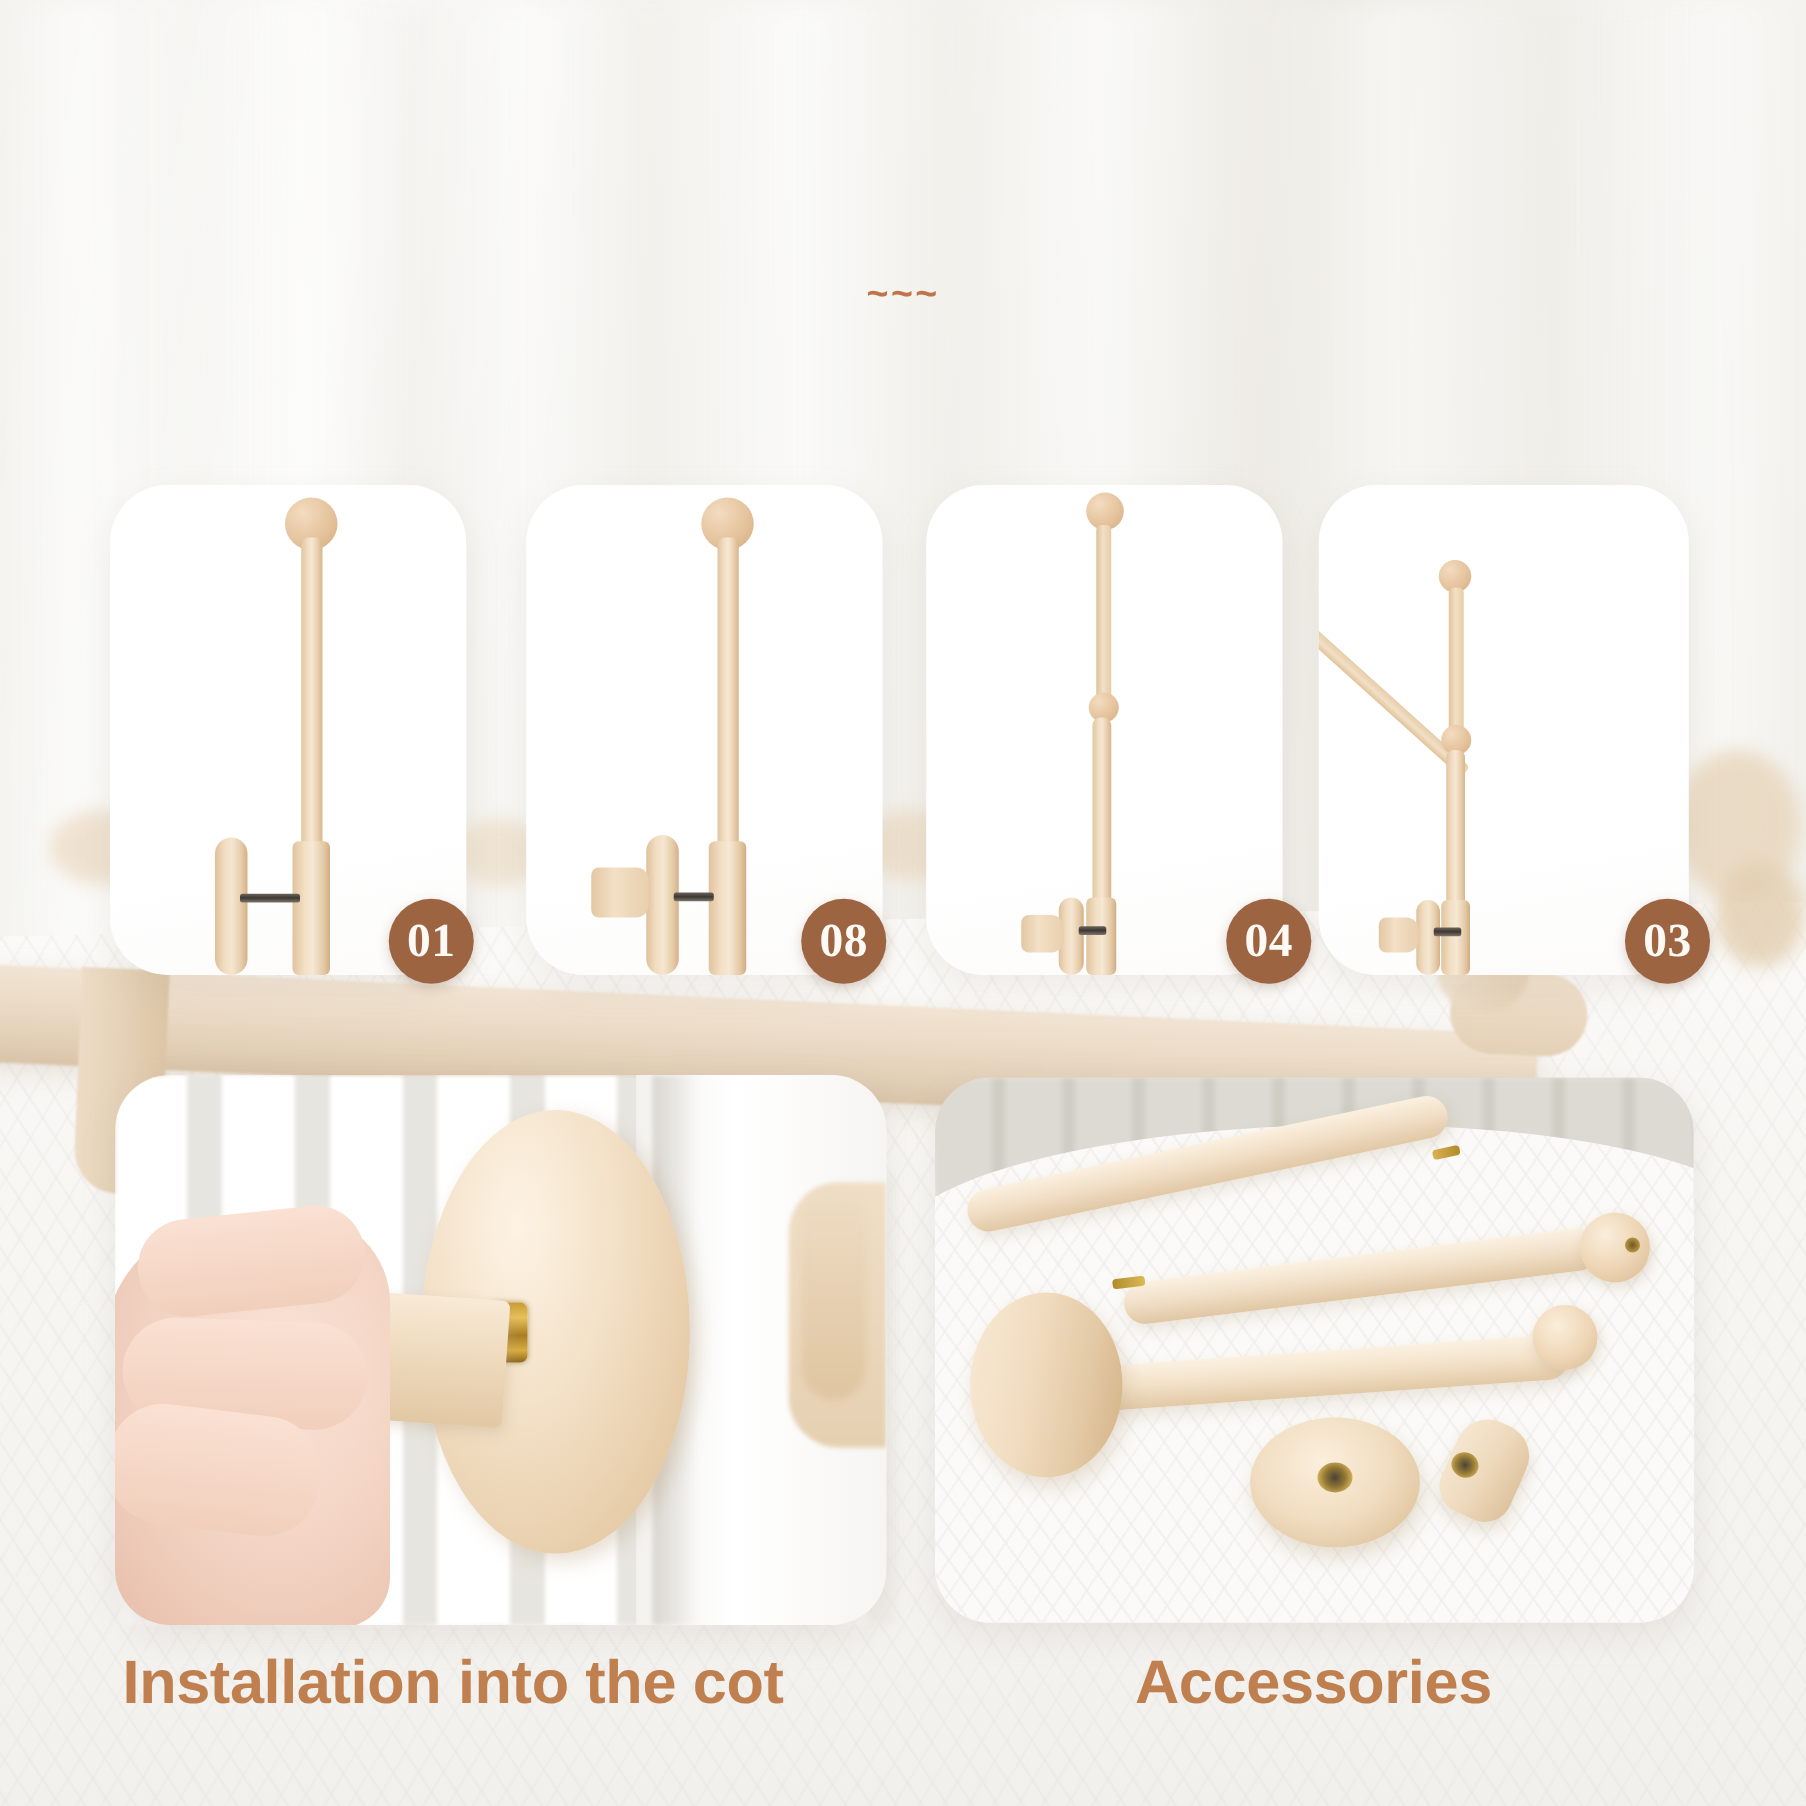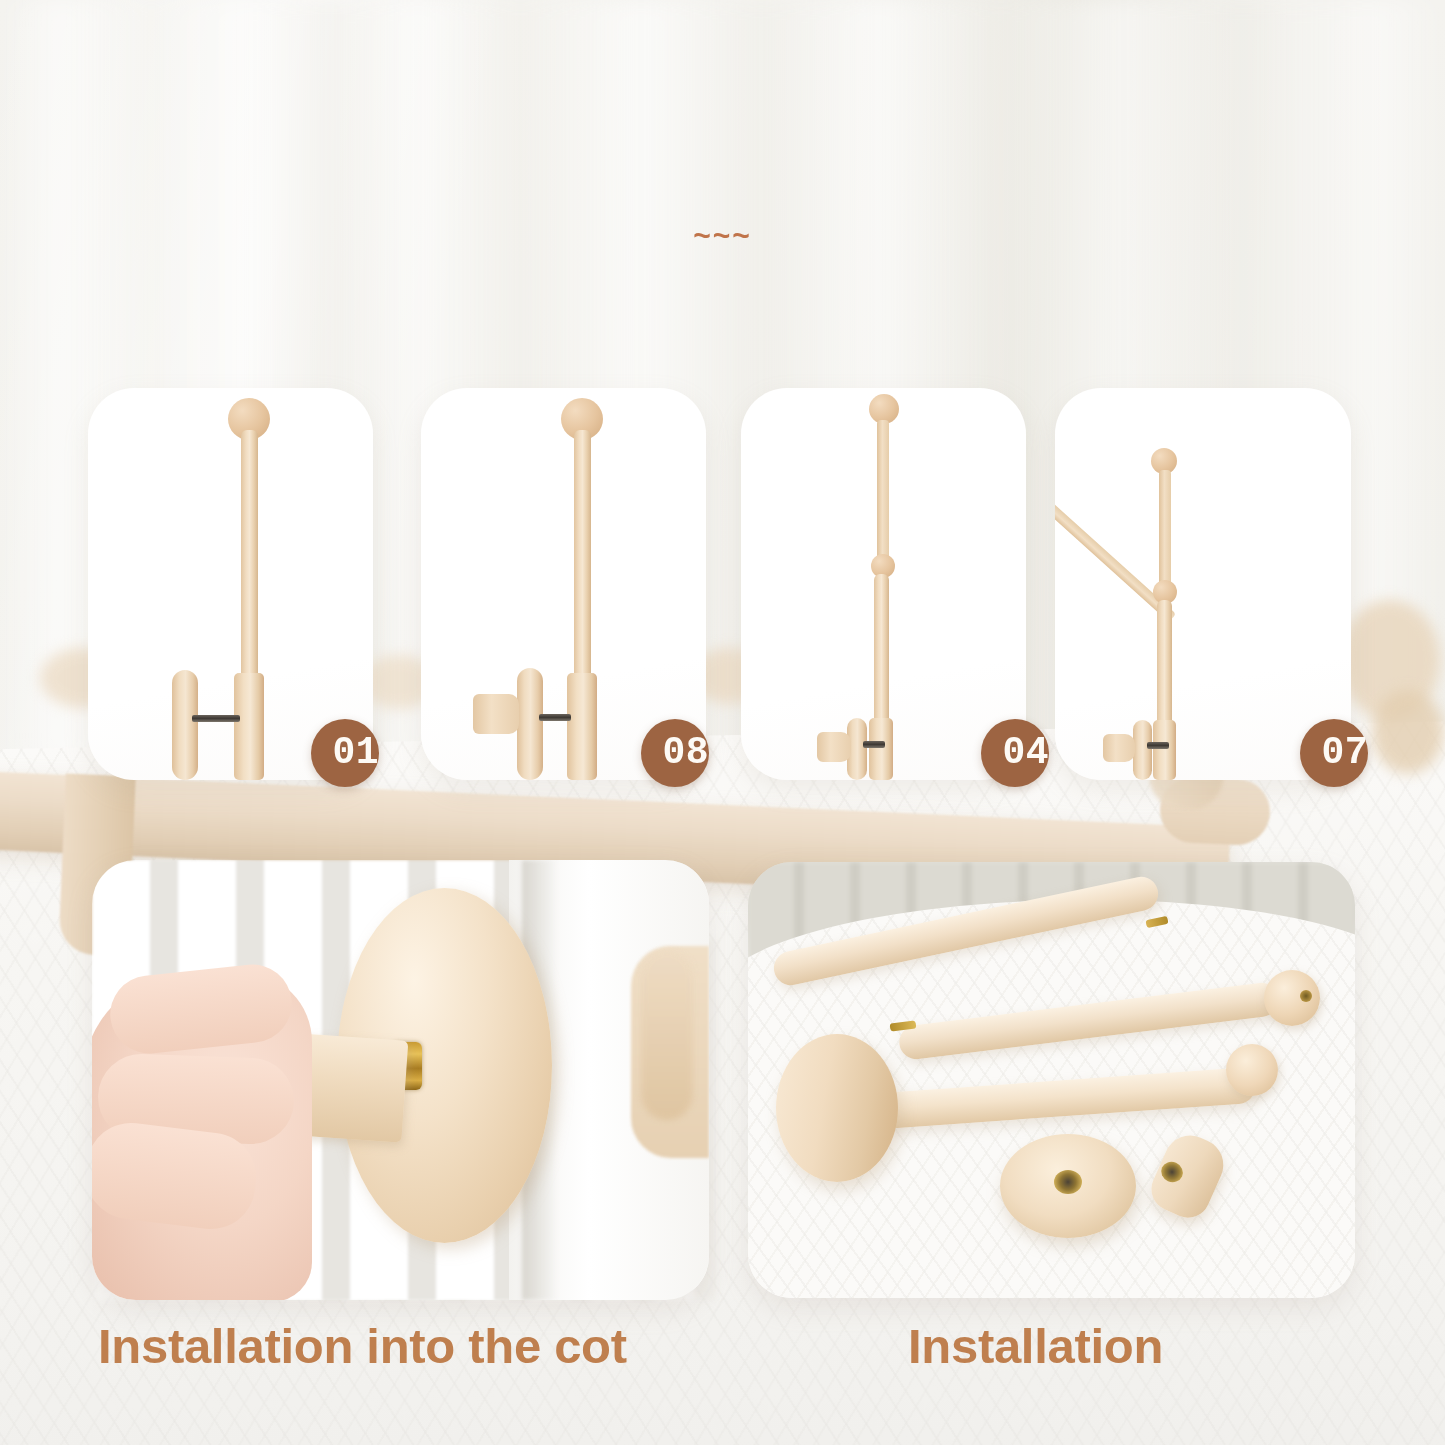--- a/index.html
+++ b/index.html
@@ -232,25 +232,25 @@
     border-radius: 2px;
   }
 
   
   .badge {
     position: absolute;
     width: 68px; height: 68px;
     border-radius: 50%;
     background: #9d6442;
     color: #fdfaf5;
-    font-family: Liberation Mono, monospace;
+    font-family: Liberation Serif, serif;
     font-weight: bold;
     font-size: 38px;
     line-height: 68px;
-    text-align: right;
+    text-align: center;
     letter-spacing: .5px;
     box-shadow: 0 3px 9px rgba(120,78,50,.25);
     z-index: 6;
   }
   .badge.n1 { left: 311px;  top: 719px; }
   .badge.n2 { left: 641px;  top: 719px; }
   .badge.n3 { left: 981px;  top: 719px; }
   .badge.n4 { left: 1300px; top: 719px; }
 
   
@@ -532,21 +532,21 @@
       <div class="wood-sleeve" style="left:98px;  top:332px; width:23px; height:60px;"></div>
       <div class="wood-disc" style="left:78px;  top:332px; width:19px; height:60px; border-radius:10px;"></div>
       <div class="screw" style="left:92px;  top:354px; width:22px;"></div>
       <div class="wood-knob" style="left:48px;  top:346px; width:32px; height:28px;"></div>
     </div>
   </div>
 
   <div class="badge n1">01</div>
   <div class="badge n2">08</div>
   <div class="badge n3">04</div>
-  <div class="badge n4">07</div>
+  <div class="badge n4">03</div>
 
   <div class="photo-card photo-left">
     <div class="pl-bg"></div>
     <div class="pl-rail-white"></div>
     <div class="pl-rail-edge"></div>
     <div class="pl-bedside"></div>
     <div class="pl-wood-blur"></div>
     <div class="pl-disc-rim"></div>
     <div class="pl-disc"></div>
     <div class="pl-screw"></div>
@@ -577,15 +577,15 @@
     <div class="acc acc-disc-big"></div>
 
     <div class="acc acc-disc-thread"></div>
     <div class="acc acc-disc-thread-hole"></div>
 
     <div class="acc acc-knob"></div>
     <div class="acc acc-knob-hole"></div>
   </div>
 
   <div class="caption caption-left">Installation into the cot</div>
-  <div class="caption caption-right">Installation</div>
+  <div class="caption caption-right">Accessories</div>
 
 </div>
 
 </body></html>

